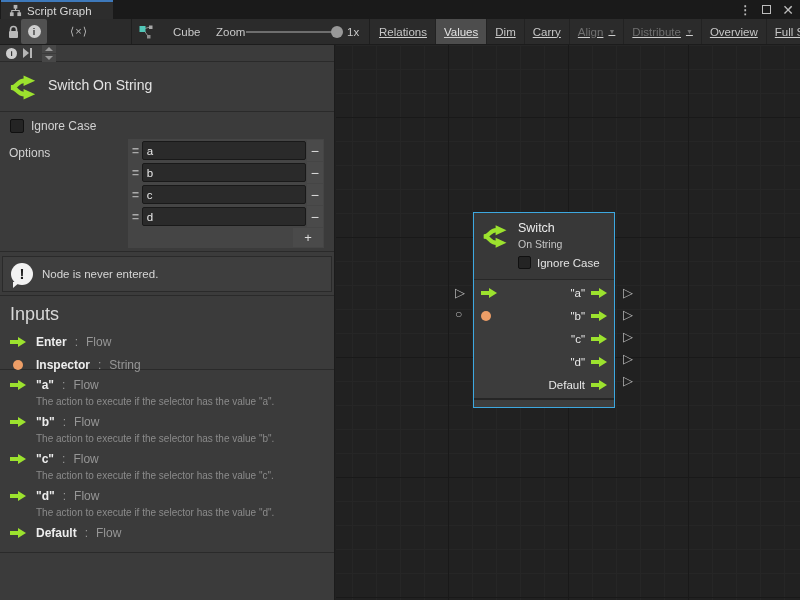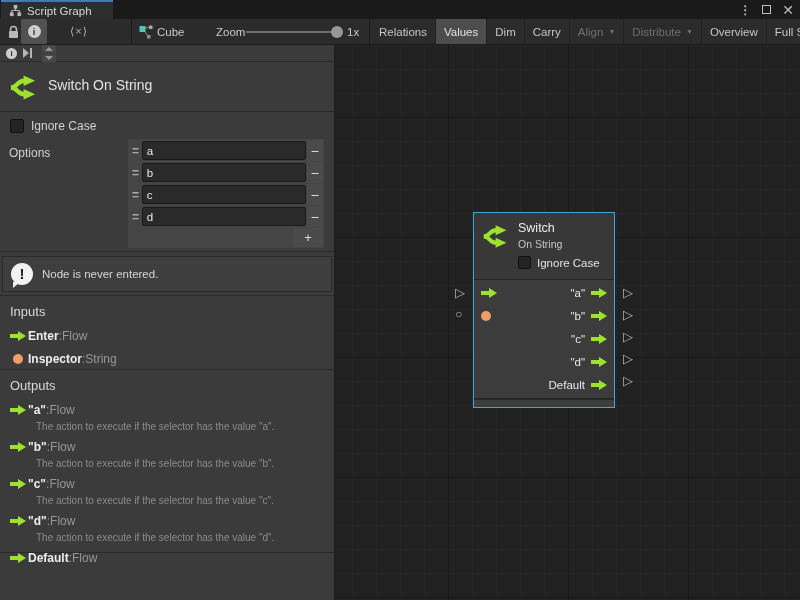--- a/index.html
+++ b/index.html
@@ -22,21 +22,21 @@
   .toolbar .abs { position:absolute; top:0; height:25px; display:flex; align-items:center; }
   .tb-divider { position:absolute; top:0; width:1px; height:25px; background:#1e1e1e; }
   .tb-btn-icon { padding:0 3px; }
   .info-btn { left:21px; width:26px; height:21px; top:2px; background:#515151; border-radius:2px; justify-content:center; }
   .circle-i { width:13px; height:13px; border-radius:50%; background:#cecece; color:#2e2e2e; font-weight:bold;
               font-size:9px; display:flex; align-items:center; justify-content:center; }
   .code-glyph { color:#b5b5b5; font-size:11px; letter-spacing:1px; }
   .cube-label, .zoom-label, .zoom-val { font-size:11.5px; color:#c9c9c9; }
   .slider-track { position:absolute; top:12px; left:246px; width:95px; height:2px; background:#6e6e6e; }
   .slider-knob { position:absolute; right:-2px; top:-5px; width:12px; height:12px; border-radius:50%; background:#989898; }
-  .tb-buttons { position:absolute; left:371px; right:0; top:0; height:25px; display:flex; }
+  .tb-buttons { position:absolute; left:371px; right:0; top:0; height:25px; display:flex;text-decoration:underline; }
   .tb-btn { height:25px; display:flex; align-items:center; padding:0 8px; font-size:11.5px; color:#c6c6c6;
             border-right:1px solid #222; white-space:nowrap; }
   .tb-btn.active { background:#4d4d4d; color:#e3e3e3; }
   .tb-btn.disabled { color:#6f6f6f; }
   .caret { font-size:7px; margin-left:5px; color:#6f6f6f; }
 
   
   .canvas { position:absolute; left:336px; top:45px; width:464px; height:555px; background-color:#212121;
     background-image:
       linear-gradient(to right, #191919 1px, transparent 1px),
@@ -106,22 +106,22 @@
   .warn-icon { position:relative; width:22px; height:22px; border-radius:50%; background:#f2f2f2;
                display:flex; align-items:center; justify-content:center; }
   .warn-icon::after { content:""; position:absolute; left:2px; bottom:-3px; width:0; height:0;
                border-top:6px solid #f2f2f2; border-right:7px solid transparent; }
   .warn-bang { color:#1d1d1d; font-weight:bold; font-size:15px; }
   .warn-text { font-size:11.5px; color:#d6d6d6; }
 
   .insp-section { border-bottom:1px solid #2a2a2a; padding:8px 10px 10px 10px; }
   .insp-inputs { height:74px; }
   .insp-outputs { height:183px; }
-  .section-title { font-size:13px; color:#d8d8d8; margin-bottom:10px; }
-  .pin-row { display:flex; align-items:center; margin-bottom:9px; }
+  .section-title { font-size:18px; color:#d8d8d8; margin-bottom:10px; }
+  .pin-row { display:flex; align-items:center; gap:8px; margin-bottom:9px; }
   .pin-row .pname { font-size:12px; font-weight:bold; color:#ededed; }
   .pin-row .psep, .pin-row .ptype { font-size:12px; color:#969696; }
   .pin-desc { font-size:10px; color:#8b8b8b; margin:-5px 0 8px 26px; }
   .pin-icon-slot { width:18px; display:flex; align-items:center; justify-content:flex-start; }
   .insp-footer { flex:1; }
 
   .flow-arrow { flex:none; }
 </style>
 </head>
 <body>
@@ -153,21 +153,21 @@
       </svg>
     </div>
     <div class="abs info-btn">
       <span class="circle-i">i</span>
     </div>
     <div class="abs" style="left:70px">
       <span class="code-glyph">⟨×⟩</span>
     </div>
     <div class="tb-divider" style="left:131px"></div>
 
-    <div class="abs" style="left:139px; gap:4px">
+    <div class="abs" style="left:139px; gap:20px">
       <svg width="14" height="14" viewBox="0 0 14 14">
         <path d="M4 4 L11 2 M4 4 L9 11" stroke="#8d8d8d" stroke-width="1"></path>
         <rect x="0.5" y="1" width="6" height="6" fill="#52c7b8"></rect>
         <rect x="10" y="0.5" width="3.5" height="3.5" fill="#a8a8a8"></rect>
         <rect x="8" y="10" width="3.5" height="3.5" fill="#8d8d8d"></rect>
       </svg>
       <span class="cube-label">Cube</span>
     </div>
 
     <div class="abs" style="left:216px">
@@ -377,21 +377,20 @@
         <span class="pin-icon-slot" style="padding-left:3px">
           <span class="orange-dot"></span>
         </span>
         <span class="pname">Inspector</span>
         <span class="psep">:</span>
         <span class="ptype">String</span>
       </div>
     </div>
 
     <div class="insp-section insp-outputs">
-      <div class="section-title">Outputs</div>
 
       <div class="pin-row">
         <span class="pin-icon-slot">
             <svg class="flow-arrow" width="16" height="10" viewBox="0 0 16 10">
               <path d="M0 3 h8 V0 l8 5 -8 5 V7 H0 z" fill="#9ce22e"></path>
             </svg>
           </span>
         <span class="pname">"a"</span>
         <span class="psep">:</span>
         <span class="ptype">Flow</span>

